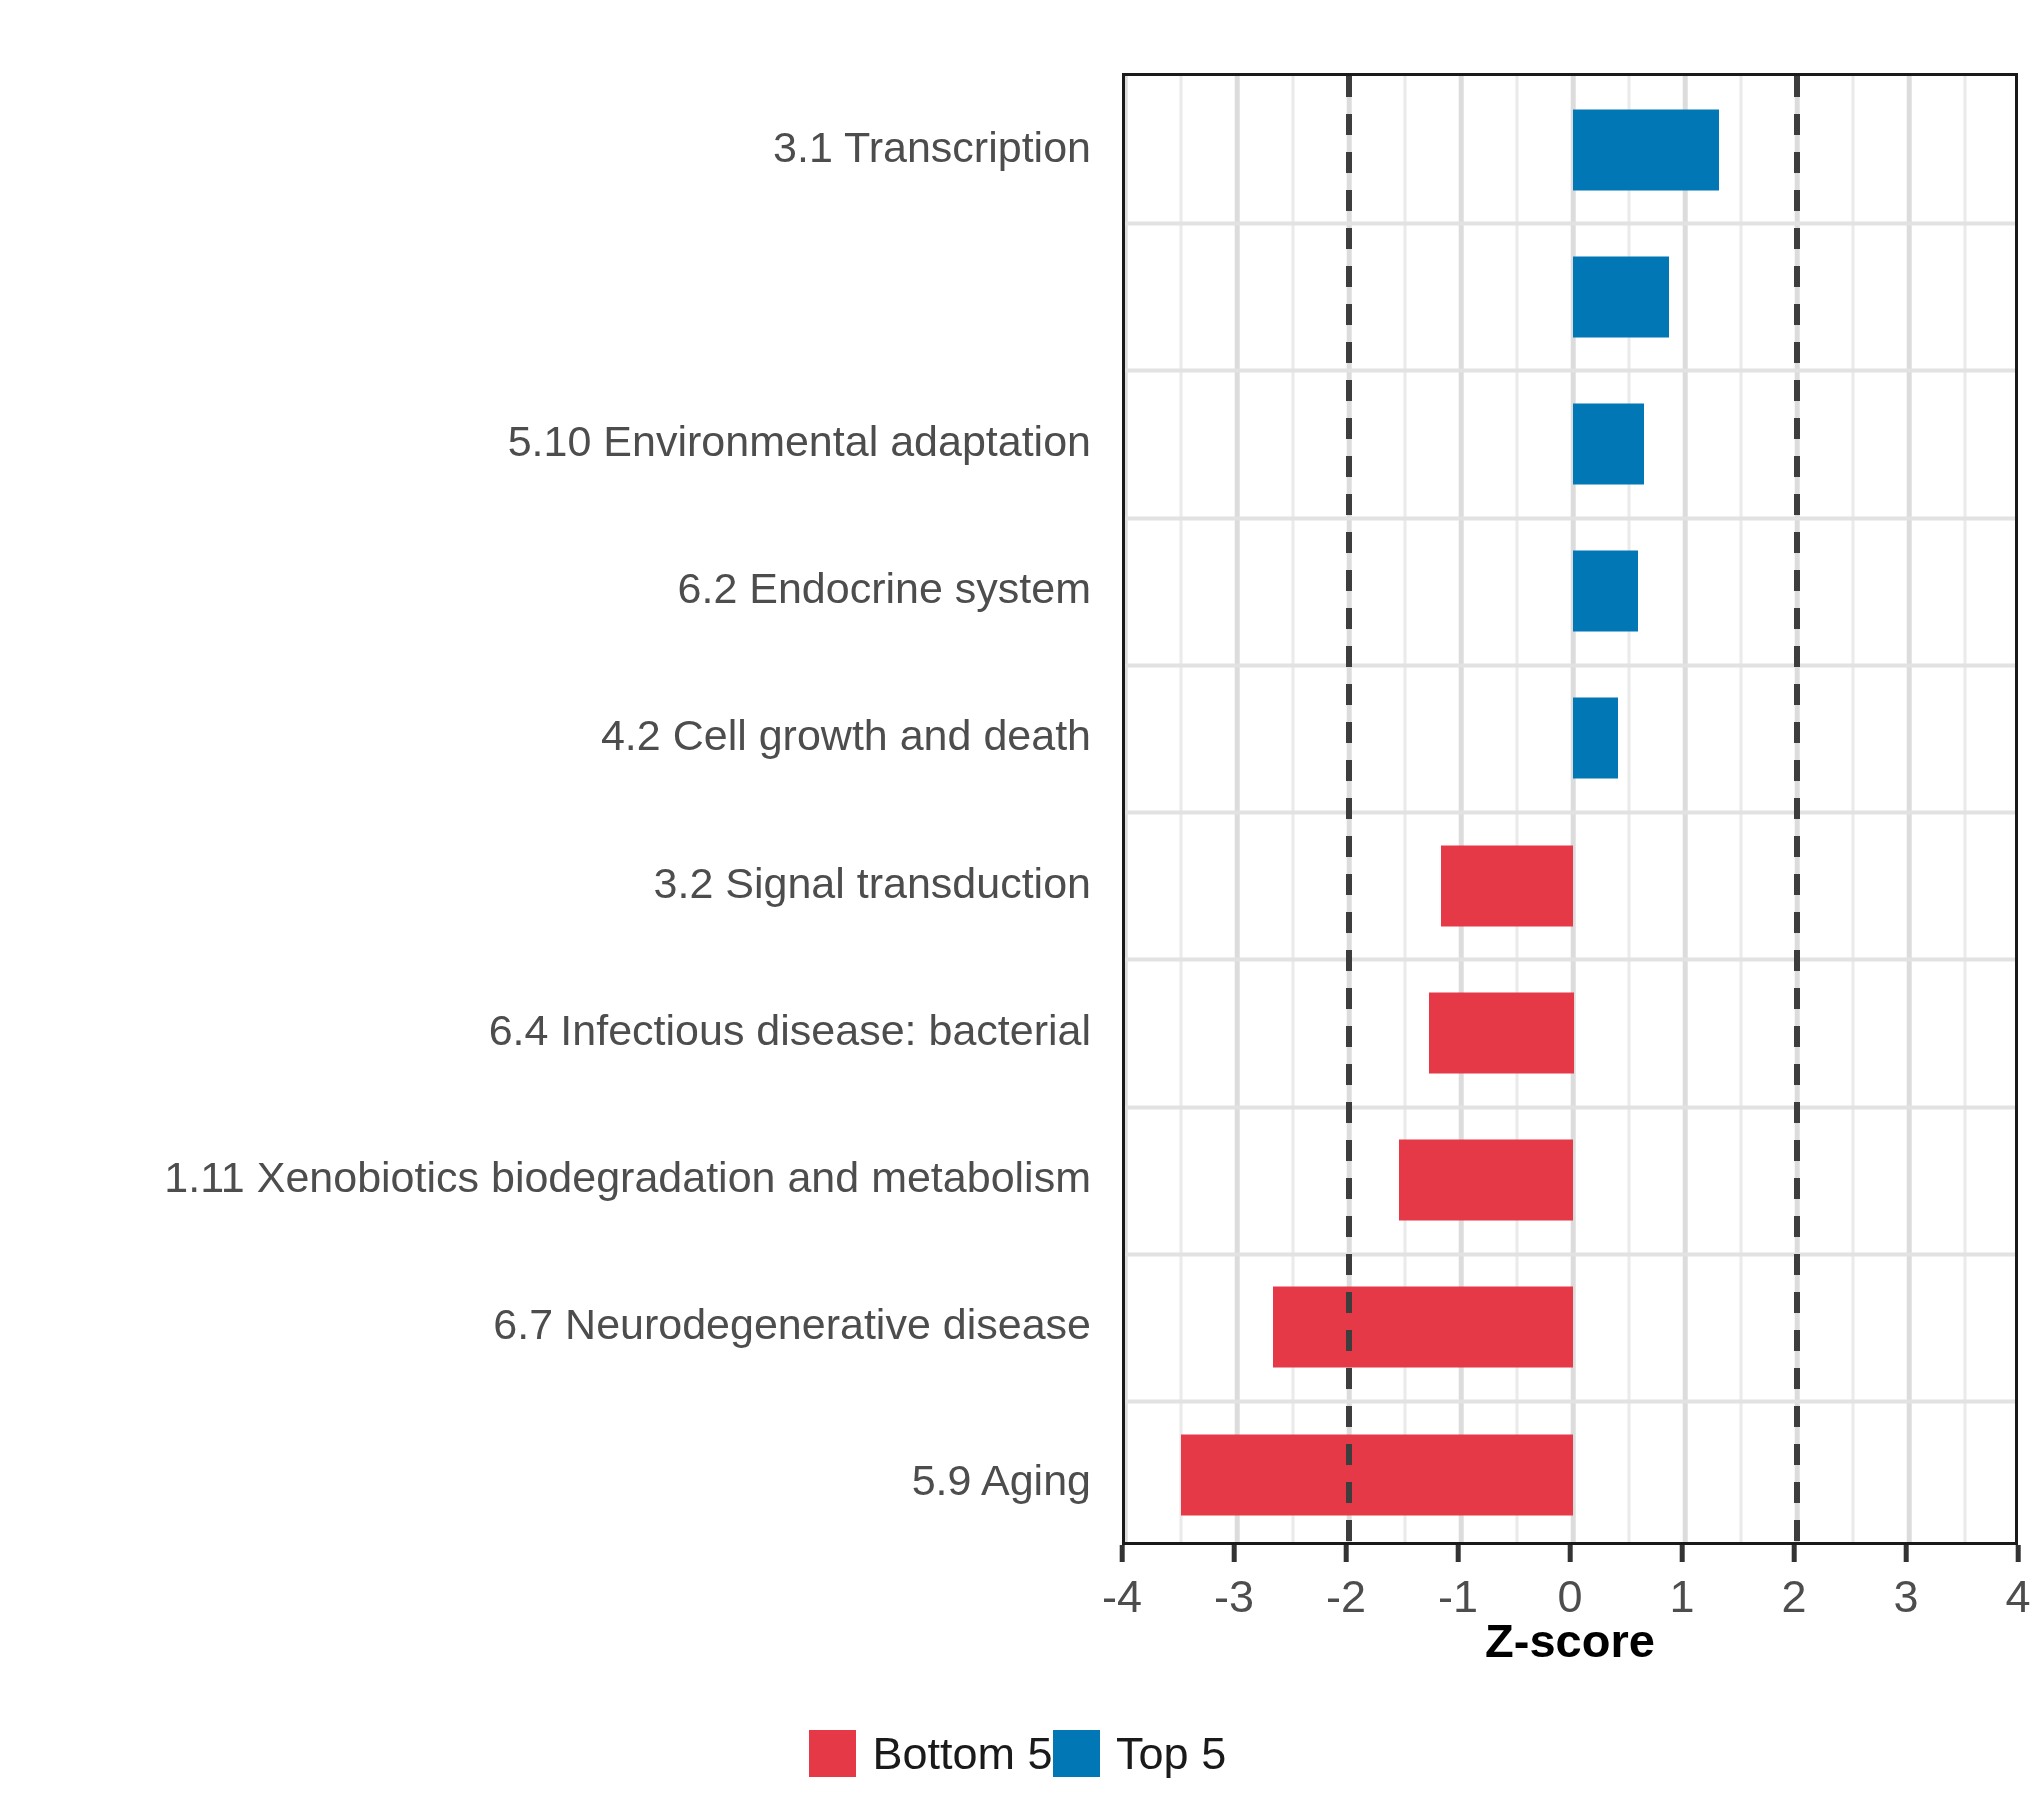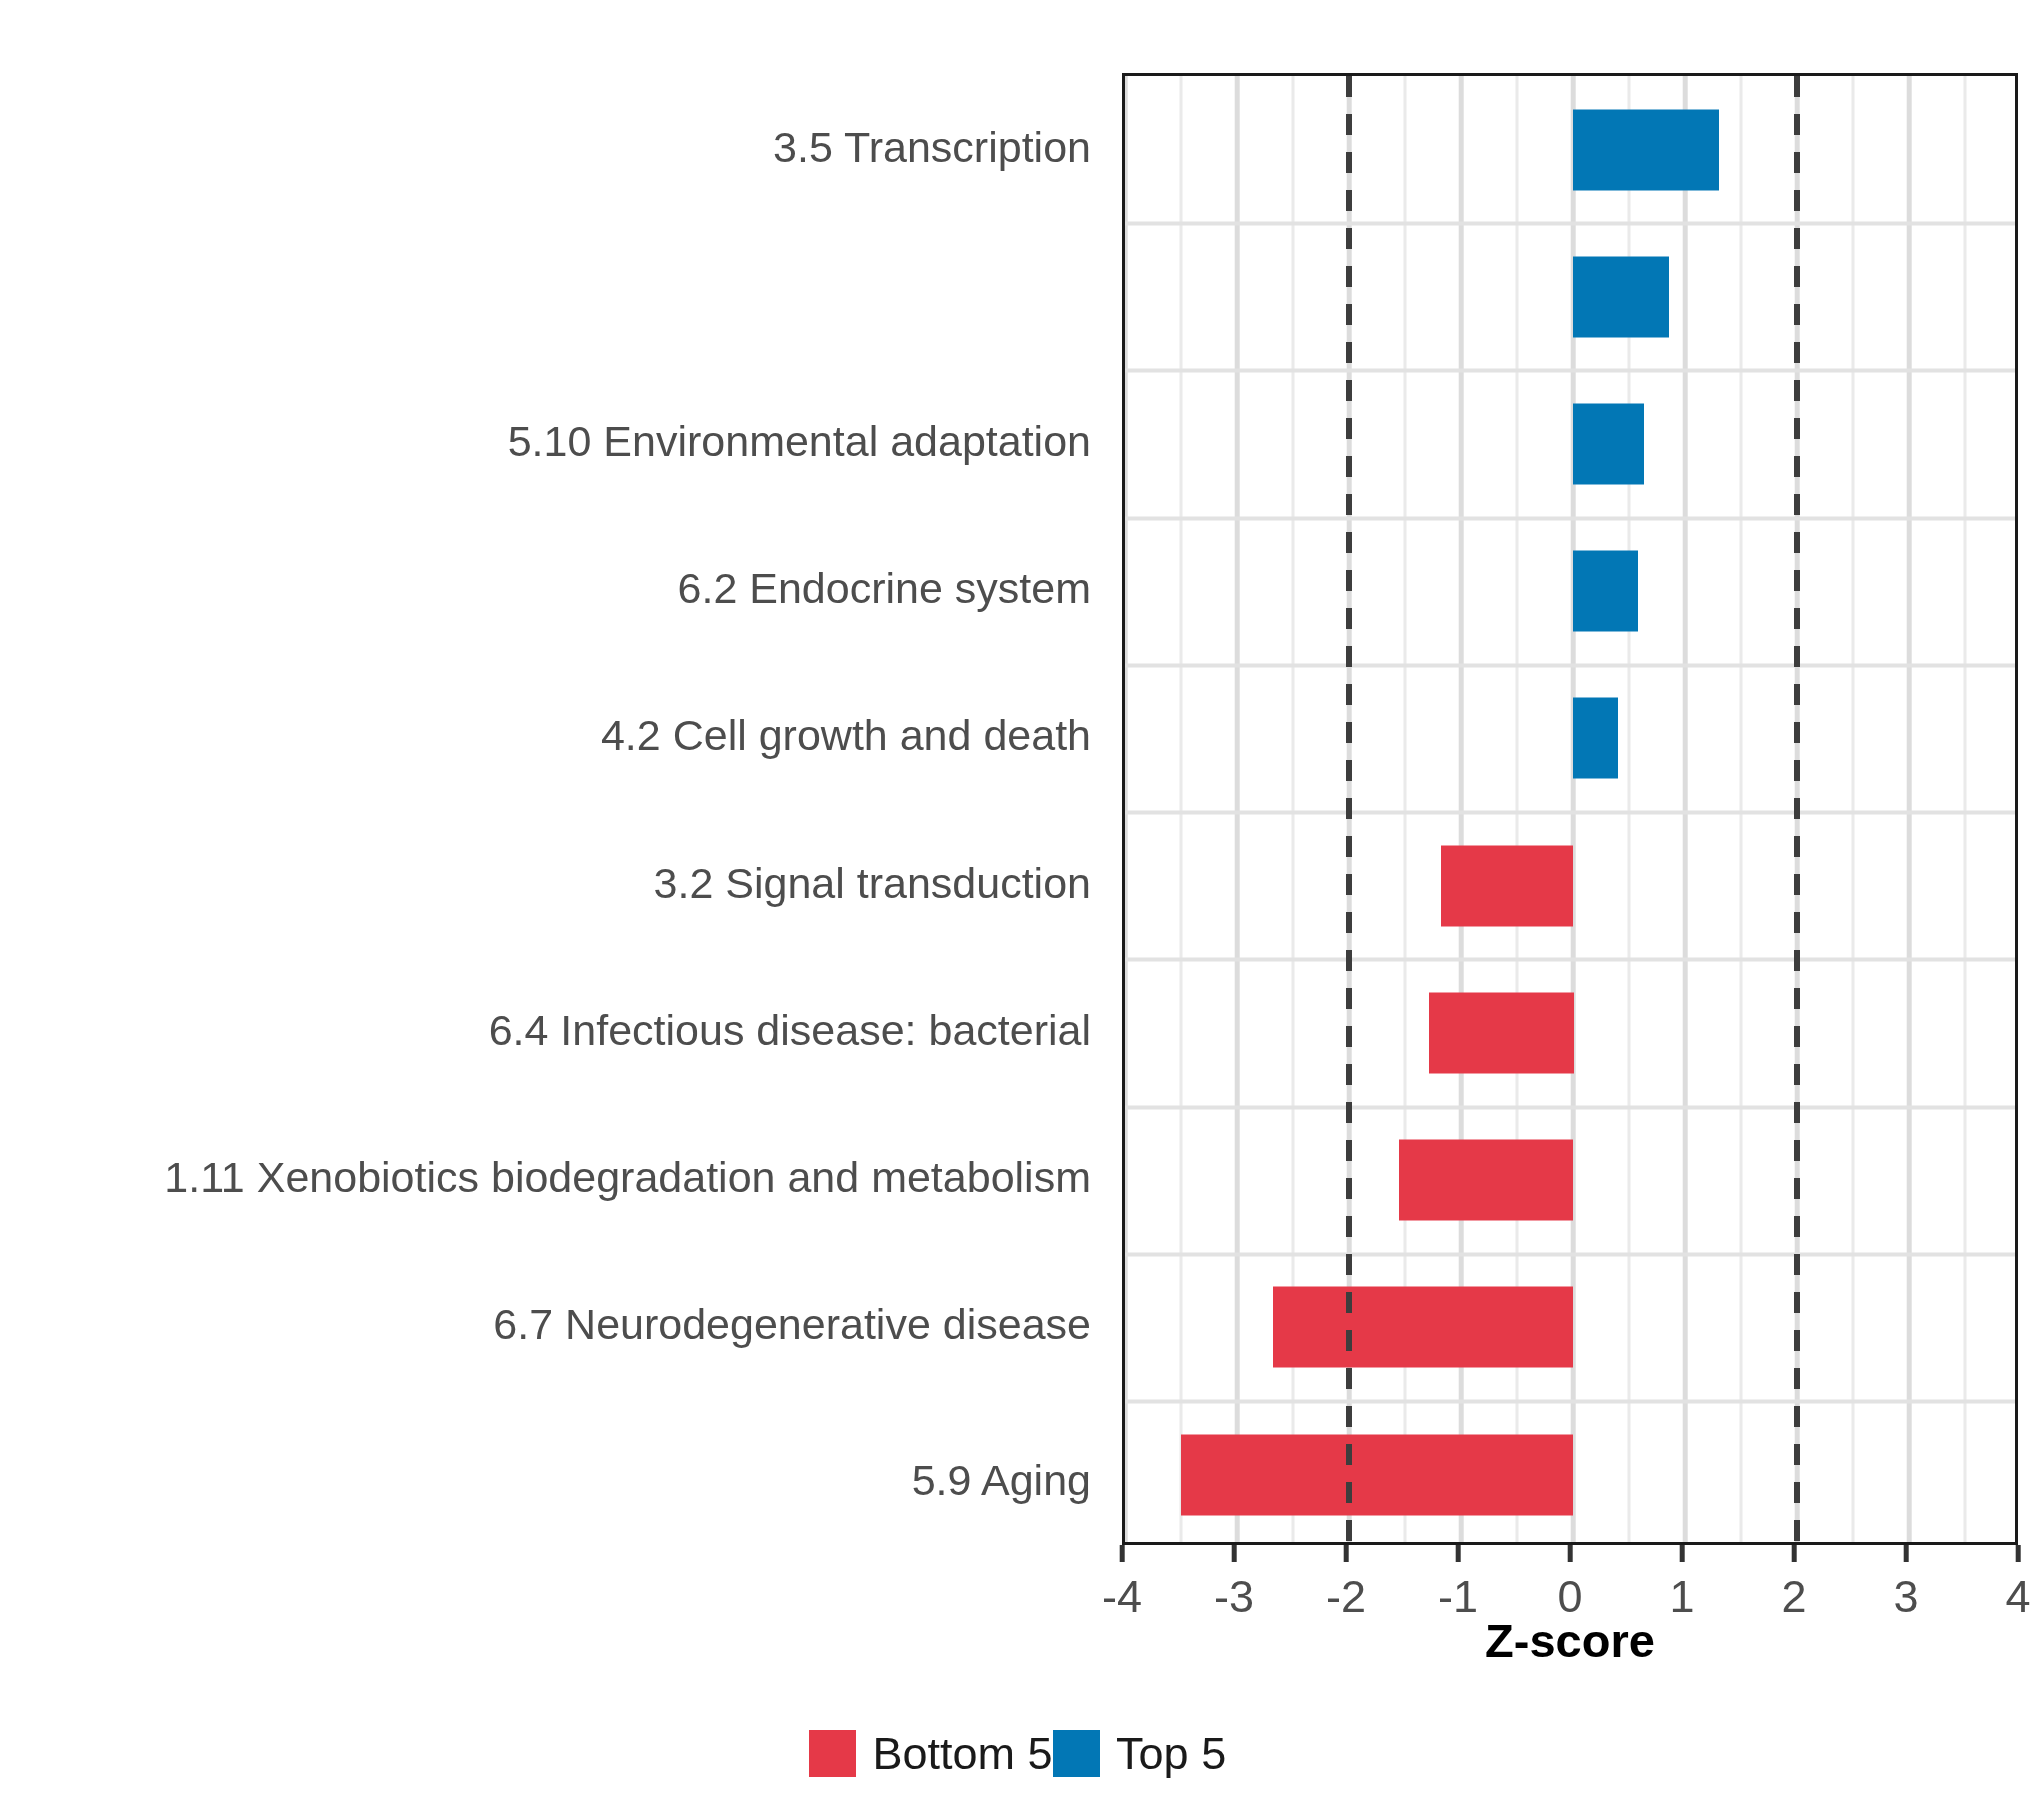--- a/index.html
+++ b/index.html
@@ -40,21 +40,21 @@
   .legitem{display:flex;align-items:center;gap:16.6px;}
   .legkey{width:47px;height:47px;}
   .leglab{font-size:45px;color:#1a1a1a;line-height:1;}
 </style>
 </head>
 <body>
 
 <div id="root">
 
   <div id="ylabels">
-      <div class="ylab" style="top: 74px;">3.5 Transcription</div>
+      <div class="ylab" style="top: 74px;">3.1 Transcription</div>
       <div class="ylab" style="top: 368px;">5.10 Environmental adaptation</div>
       <div class="ylab" style="top: 515px;">6.2 Endocrine system</div>
       <div class="ylab" style="top: 662px;">4.2 Cell growth and death</div>
       <div class="ylab" style="top: 810px; padding-left: 19px;">3.2 Signal transduction</div>
       <div class="ylab" style="top: 957px;">6.4 Infectious disease: bacterial</div>
       <div class="ylab" style="top: 1104px;">1.11 Xenobiotics biodegradation and metabolism</div>
       <div class="ylab" style="top: 1251px; margin-left: 16px;">6.7 Neurodegenerative disease</div>
       <div class="ylab" style="top: 1407px;">5.9 Aging</div>
     </div>
 

